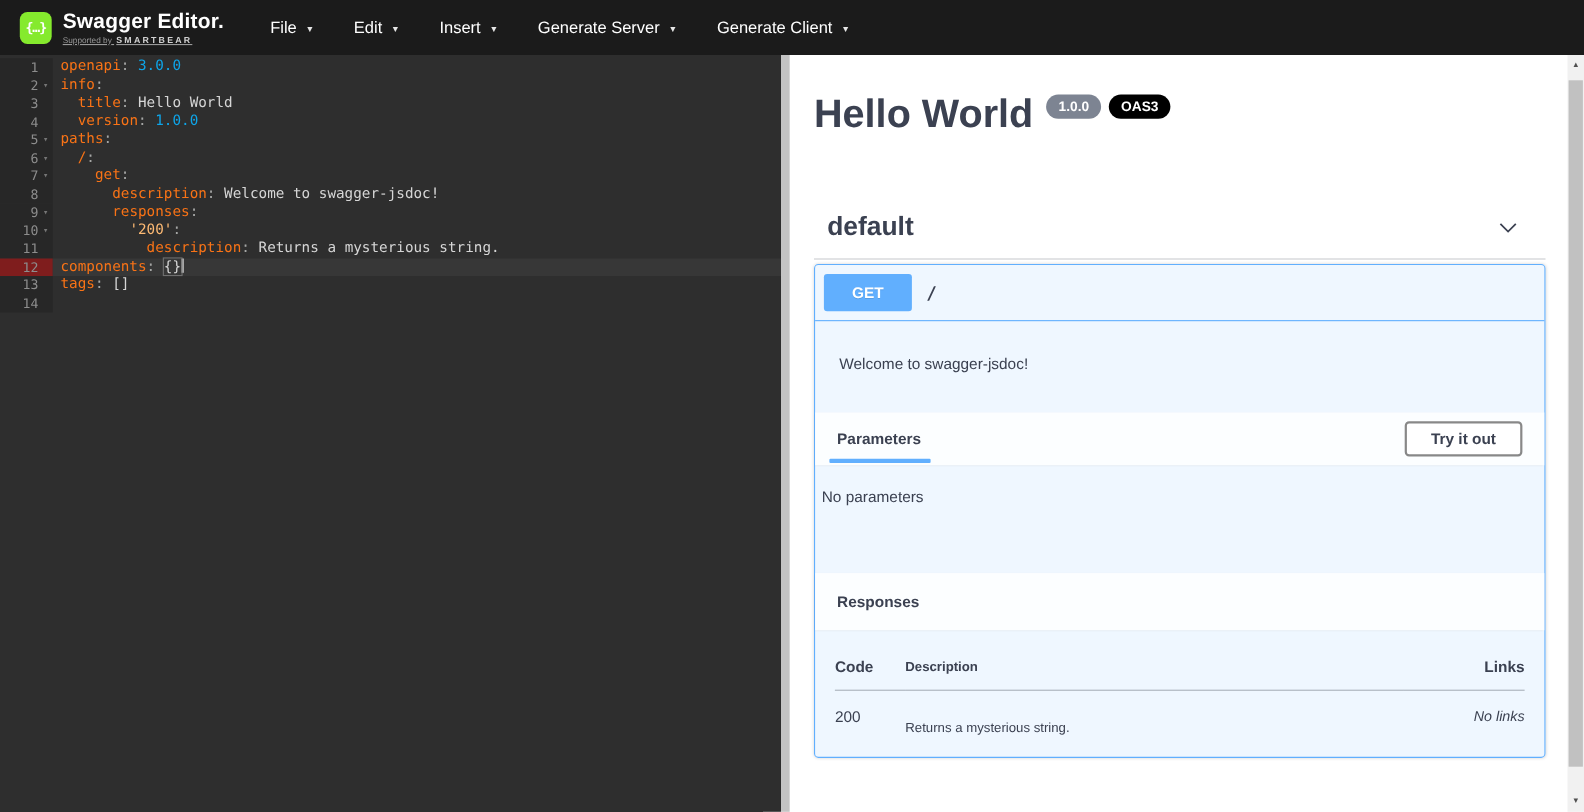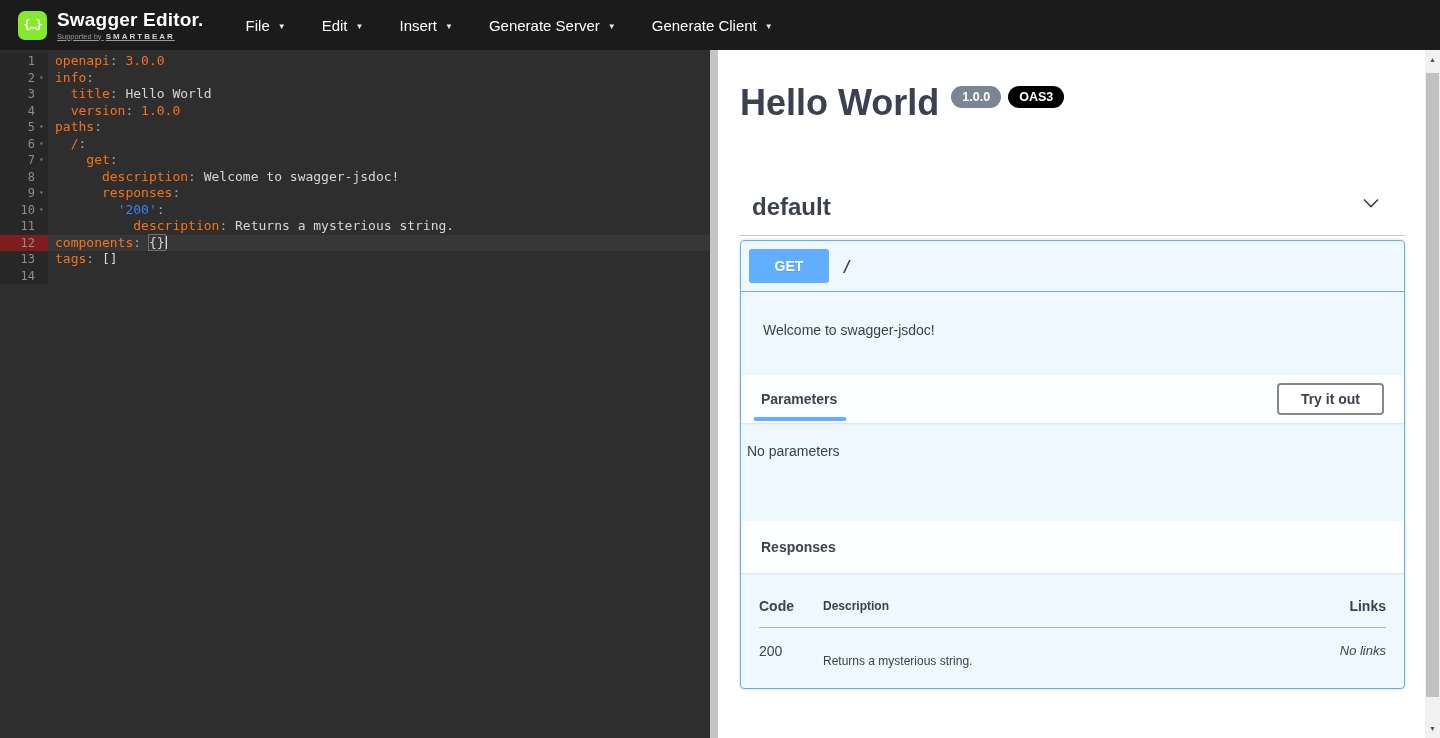--- a/index.html
+++ b/index.html
@@ -32,38 +32,38 @@
   .editor-lines { padding-top:3px; }
   .row { display:flex; height:16.5px; line-height:16.5px; }
   .gcell { width:48px; flex:none; display:flex; background:#272727;
            color:#8d8d8d; font-size:12px; }
   .lnum { flex:1; text-align:right; }
   .fold { width:13px; text-align:center; font-size:8px; color:#767676; line-height:16.5px; }
   .codeline { flex:1; white-space:pre; font-size:13px; padding-left:7px; }
   .row.active .gcell { background:#7f1d1d; }
   .row.active .codeline { background:#373737; }
   .k { color:#f97316; } .p { color:#a6a7a6; } .w { color:#d6d6d6; }
-  .o { color:#f97316; } .g { color:#3b82f6; }
+  .o { color:#0ea5e9; } .g { color:#fdba74; }
   .br { color:#d6d6d6; outline:1px solid #707070; }
   .cursor { display:inline-block; width:2px; height:13px; background:#d8d8d8;
             vertical-align:-2px; }
 
   
   .splitter { width:8px; background:#c4c4c4; cursor:col-resize; flex:none; }
 
   
   .preview { flex:1; background:#fff; overflow:hidden; padding:31px 35px 0 22px; color:#3b4151; }
   .info-title { display:flex; align-items:flex-start; }
   .api-title { font-size:36px; font-weight:700; line-height:44px; color:#3b4151; }
   .badge { border-radius:57px; color:#fff; font-size:12.5px; font-weight:700;
            padding:4px 11px; margin-top:5px; display:inline-block; }
   .badge.version { background:#7d8492; margin-left:12px; }
   .badge.oas { background:#000000; margin-left:7px; }
 
-  .tag-row { margin-top:68px; display:flex; justify-content:space-between; 
+  .tag-row { margin-top:68px; display:flex; justify-content:space-between; align-items:center;
              padding:0 24px 14px 12px; border-bottom:1px solid rgba(59,65,81,.3); cursor:pointer; }
   .tag-title { font-size:24px; font-weight:700; color:#3b4151; }
   .chev { width:20px; height:20px; }
 
   .opblock { margin-top:4px; border:1px solid #61affe; border-radius:4px;
              background:rgba(97,175,254,.1); box-shadow:0 0 3px rgba(0,0,0,.19); }
   .op-summary { display:flex; align-items:center; padding:8px;
                 border-bottom:1px solid #61affe; cursor:pointer; }
   .method { background:#61affe; color:#fff; font-size:14px; font-weight:700;
             border-radius:3px; width:80px; padding:9px 0; text-align:center;

